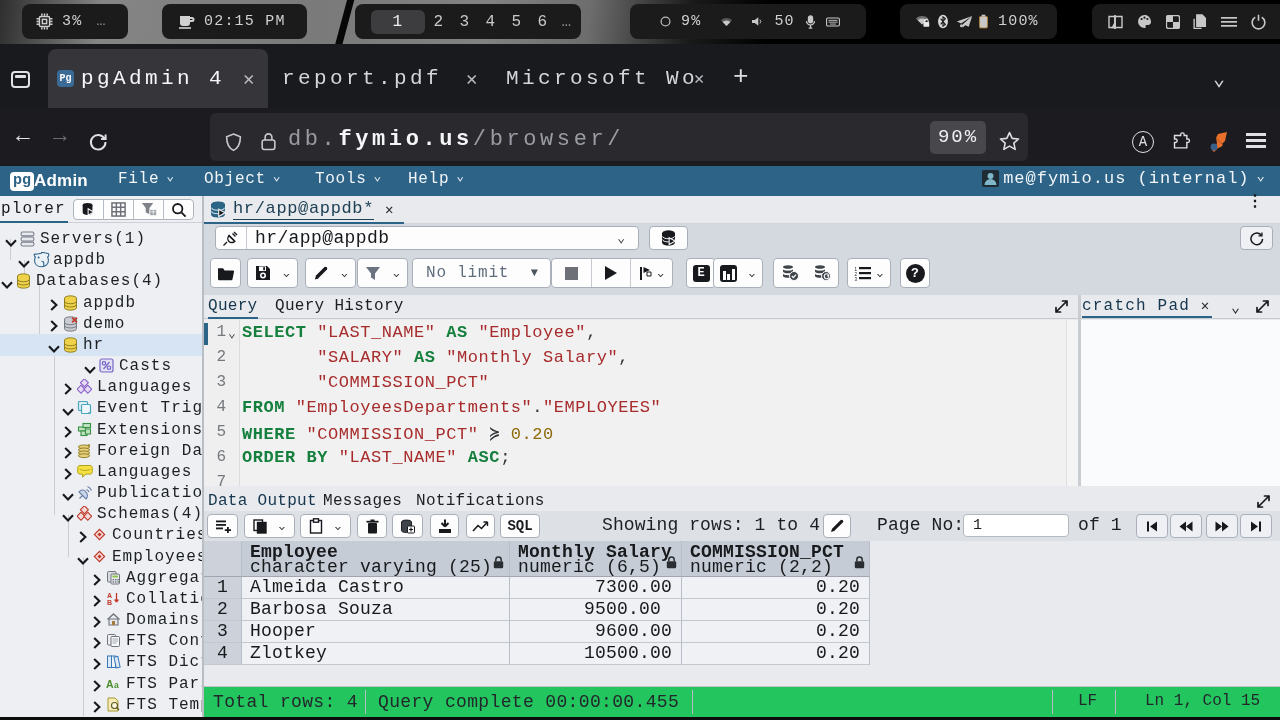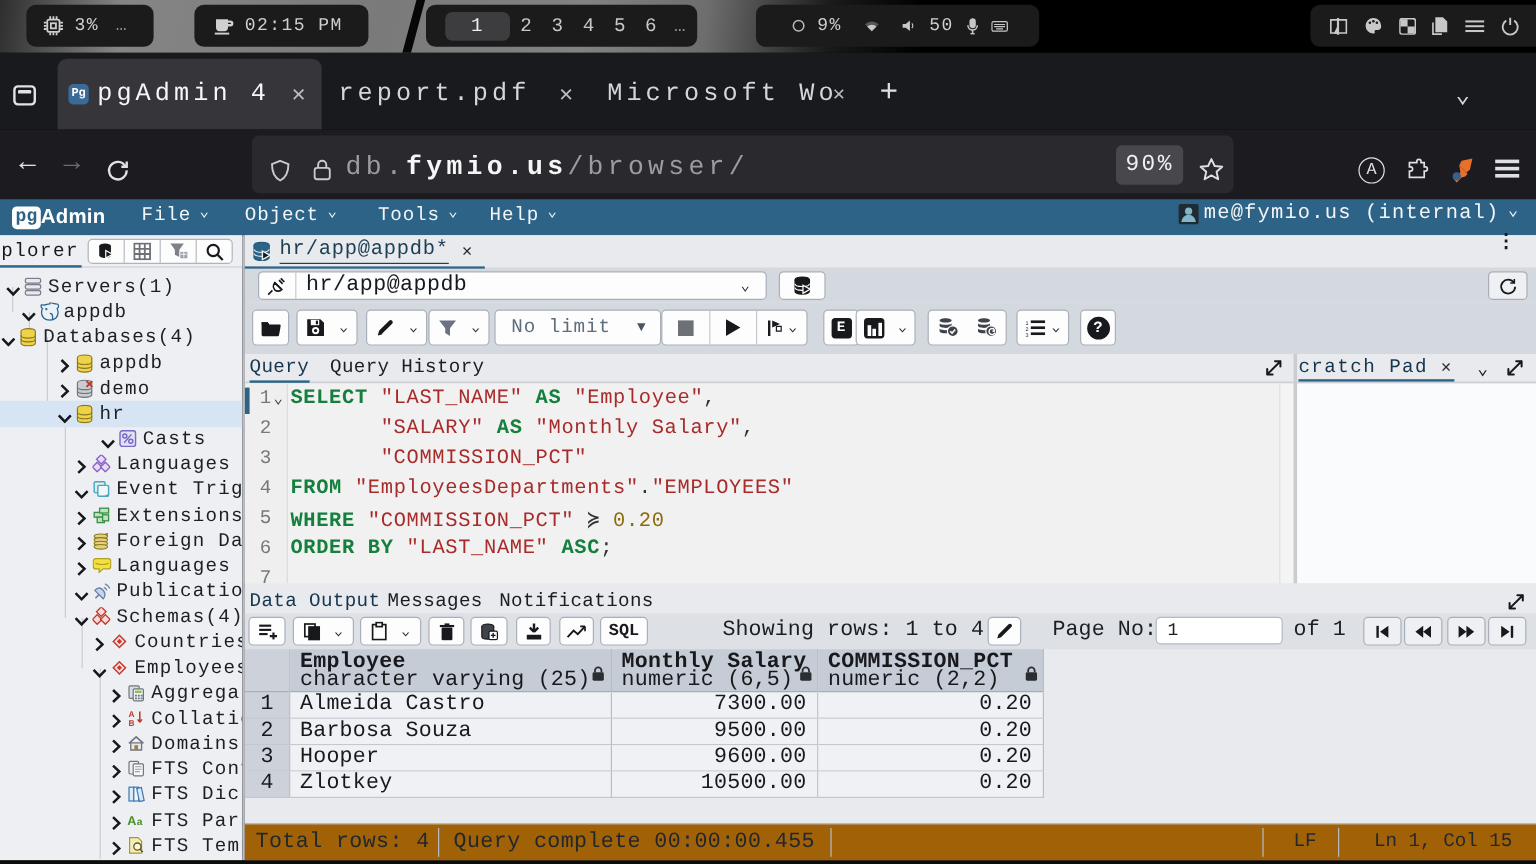--- a/index.html
+++ b/index.html
@@ -116,21 +116,21 @@
 #pageinput { position:absolute; left:759px; top:3px; width:106px; height:23px; background:#fff; border:1px solid #b4bac2; border-radius:4px; font-size:15px; color:#1b1e22; line-height:21px; padding-left:9px; letter-spacing:1px;}
 
 
 #grid { position:absolute; left:0; top:345px; width:1076px; height:141px; font-size:18px; letter-spacing:0.2px; color:#17191c;}
 .gcell { position:absolute; border-right:1px solid #b8bec7; border-bottom:1px solid #c3c8d0; overflow:hidden; white-space:pre;}
 .ghead { background:#c6ccd6; border-bottom:1px solid #9fa6b0;}
 .gnum { background:#ccd1da; text-align:center; }
 .gdata { background:#eff1f4; }
 
 
-#qstatus { position:absolute; left:0; top:490px; width:1076px; height:31px; background:#a16207; border-top:1px solid #c2c6cc;
+#qstatus { position:absolute; left:0; top:490px; width:1076px; height:31px; background:#22c55e; border-top:1px solid #c2c6cc;
   font-size:18px; letter-spacing:0.35px; color:#23272b; }
 #qstatus .sep { position:absolute; top:3px; width:1px; height:24px; background:#b7bcc2; }
 #qstatus span { position:absolute; top:5px; white-space:pre;}
 #blackstrip { position:absolute; left:0; top:717px; width:1280px; height:3px; background:#0c0c0c; }
 </style>
 </head>
 <body>
 <div id="root">
   <div id="statusbar">
     <div class="slash"></div>
@@ -175,20 +175,41 @@
       </svg>
       <span style="margin-left:11px">50</span>
       <svg style="margin-left:10px" width="11" height="14" viewBox="0 0 12 16" fill="none" stroke="#c8c8c8" stroke-width="1.5">
         <rect x="3.7" y="1" width="4.6" height="8" rx="2.3" fill="#c8c8c8"></rect>
         <path d="M1.5 7a4.5 4.5 0 0 0 9 0M6 11.5V15M4 15h4"></path>
       </svg>
       <svg style="margin-left:10px" width="14" height="10" viewBox="0 0 17 11" fill="none" stroke="#c8c8c8" stroke-width="1.3">
         <rect x="0.7" y="0.7" width="15.6" height="9.6" rx="1.5"></rect>
         <path d="M3 3.5h11M3 5.7h11M5 8h7" stroke-width="1.1"></path>
       </svg>
+    </div>
+    <div class="sbox" style="left:900px;width:157px;">
+      <svg style="margin-left:15px" width="16" height="13" viewBox="0 0 18 14" fill="#c8c8c8">
+        <path d="M8 10.5 1 3.5a10.5 10.5 0 0 1 14 0l-1.5 1.6z" opacity="0.5"></path>
+        <path d="M8 10.5 3 5.5a7.5 7.5 0 0 1 10 0z"></path>
+        <rect x="9.5" y="7.5" width="6.5" height="5.5" rx="1" fill="#e8e8e8"></rect>
+        <path d="M10.8 7.5v-1a2 2 0 0 1 4 0v1" stroke="#e8e8e8" stroke-width="1.2" fill="none"></path>
+      </svg>
+      <svg style="margin-left:6px" width="12" height="15" viewBox="0 0 12 16" fill="none">
+        <ellipse cx="6" cy="8" rx="5.3" ry="7.3" fill="#d8d8d8"></ellipse>
+        <path d="M3.5 5 8.5 11 6 13V3l2.5 2L3.5 11" stroke="#1b1b1b" stroke-width="1.2"></path>
+      </svg>
+      <svg style="margin-left:7px" width="17" height="14" viewBox="0 0 20 16" fill="#c8c8c8">
+        <path d="M19 1 1 7.5l5 2.2zM19 1 8 10.5v4l3-2.8 4 1.8z"></path>
+        <circle cx="6.5" cy="12.5" r="1.8"></circle>
+      </svg>
+      <svg style="margin-left:5px" width="11" height="15" viewBox="0 0 12 16" fill="none">
+        <rect x="1.7" y="2.5" width="8.6" height="12.5" rx="1.2" fill="#c8c8c8" stroke="#b0823a" stroke-width="1"></rect>
+        <rect x="4" y="0.6" width="4" height="2" fill="#c8c8c8"></rect>
+      </svg>
+      <span style="margin-left:9px">100%</span>
     </div>
     <div class="sbox" style="left:1092px;width:188px;border-radius:8px 0 0 8px;justify-content:space-between;padding:0 14px 0 16px;">
       <svg width="15" height="16" viewBox="0 0 15 16" fill="none" stroke="#c8c8c8" stroke-width="1.4">
         <path d="M1 2.5h6v11H1zM7 2.5h7v11H7z"></path>
         <path d="M7 1v14" stroke-width="1.8"></path>
         <path d="M4.5 13.5 7 8.5v5z" fill="#c8c8c8"></path>
       </svg>
       <svg width="15" height="15" viewBox="0 0 15 15" fill="#c8c8c8">
         <path d="M7.5 1a6.5 6.5 0 1 0 0 13c1 0 1.4-.6 1.1-1.3-.3-.8-.1-1.7 1-1.7h1.6c1.6 0 2.8-1.2 2.8-2.9C14 3.7 11 1 7.5 1z"></path>
         <circle cx="4.6" cy="5" r="1.1" fill="#1b1b1b"></circle>
@@ -827,21 +848,21 @@
               <rect x="0.8" y="5.2" width="9.4" height="7" rx="1.2" fill="#2a2e33"></rect>
               <path d="M2.8 5.2V3.8a2.7 2.7 0 0 1 5.4 0v1.4" fill="none" stroke="#2a2e33" stroke-width="1.5"></path>
             </svg></div>
       </div>
       <div class="gcell gnum" style="left:0;top:36px;width:38px;height:22px;line-height:21px;">1</div>
       <div class="gcell gdata" style="left:38px;top:36px;width:268px;height:22px;line-height:21px;padding-left:8px;">Almeida Castro</div>
       <div class="gcell gdata" style="left:306px;top:36px;width:172px;height:22px;line-height:21px;text-align:right;padding-right:9px;">7300.00</div>
       <div class="gcell gdata" style="left:478px;top:36px;width:188px;height:22px;line-height:21px;text-align:right;padding-right:9px;">0.20</div>
       <div class="gcell gnum" style="left:0;top:58px;width:38px;height:22px;line-height:21px;">2</div>
       <div class="gcell gdata" style="left:38px;top:58px;width:268px;height:22px;line-height:21px;padding-left:8px;">Barbosa Souza</div>
-      <div class="gcell gdata" style="left:306px;top:58px;width:172px;height:22px;line-height:21px;text-align:right;padding-right:9px;">9500.00</div>
+      <div class="gcell gdata" style="left:306px;top:58px;width:172px;height:22px;line-height:21px;text-align:right;padding-right:20px;">9500.00</div>
       <div class="gcell gdata" style="left:478px;top:58px;width:188px;height:22px;line-height:21px;text-align:right;padding-right:9px;">0.20</div>
       <div class="gcell gnum" style="left:0;top:80px;width:38px;height:22px;line-height:21px;">3</div>
       <div class="gcell gdata" style="left:38px;top:80px;width:268px;height:22px;line-height:21px;padding-left:8px;">Hooper</div>
       <div class="gcell gdata" style="left:306px;top:80px;width:172px;height:22px;line-height:21px;text-align:right;padding-right:9px;">9600.00</div>
       <div class="gcell gdata" style="left:478px;top:80px;width:188px;height:22px;line-height:21px;text-align:right;padding-right:9px;">0.20</div>
       <div class="gcell gnum" style="left:0;top:102px;width:38px;height:22px;line-height:21px;">4</div>
       <div class="gcell gdata" style="left:38px;top:102px;width:268px;height:22px;line-height:21px;padding-left:8px;">Zlotkey</div>
       <div class="gcell gdata" style="left:306px;top:102px;width:172px;height:22px;line-height:21px;text-align:right;padding-right:9px;">10500.00</div>
       <div class="gcell gdata" style="left:478px;top:102px;width:188px;height:22px;line-height:21px;text-align:right;padding-right:9px;">0.20</div>
     </div>

